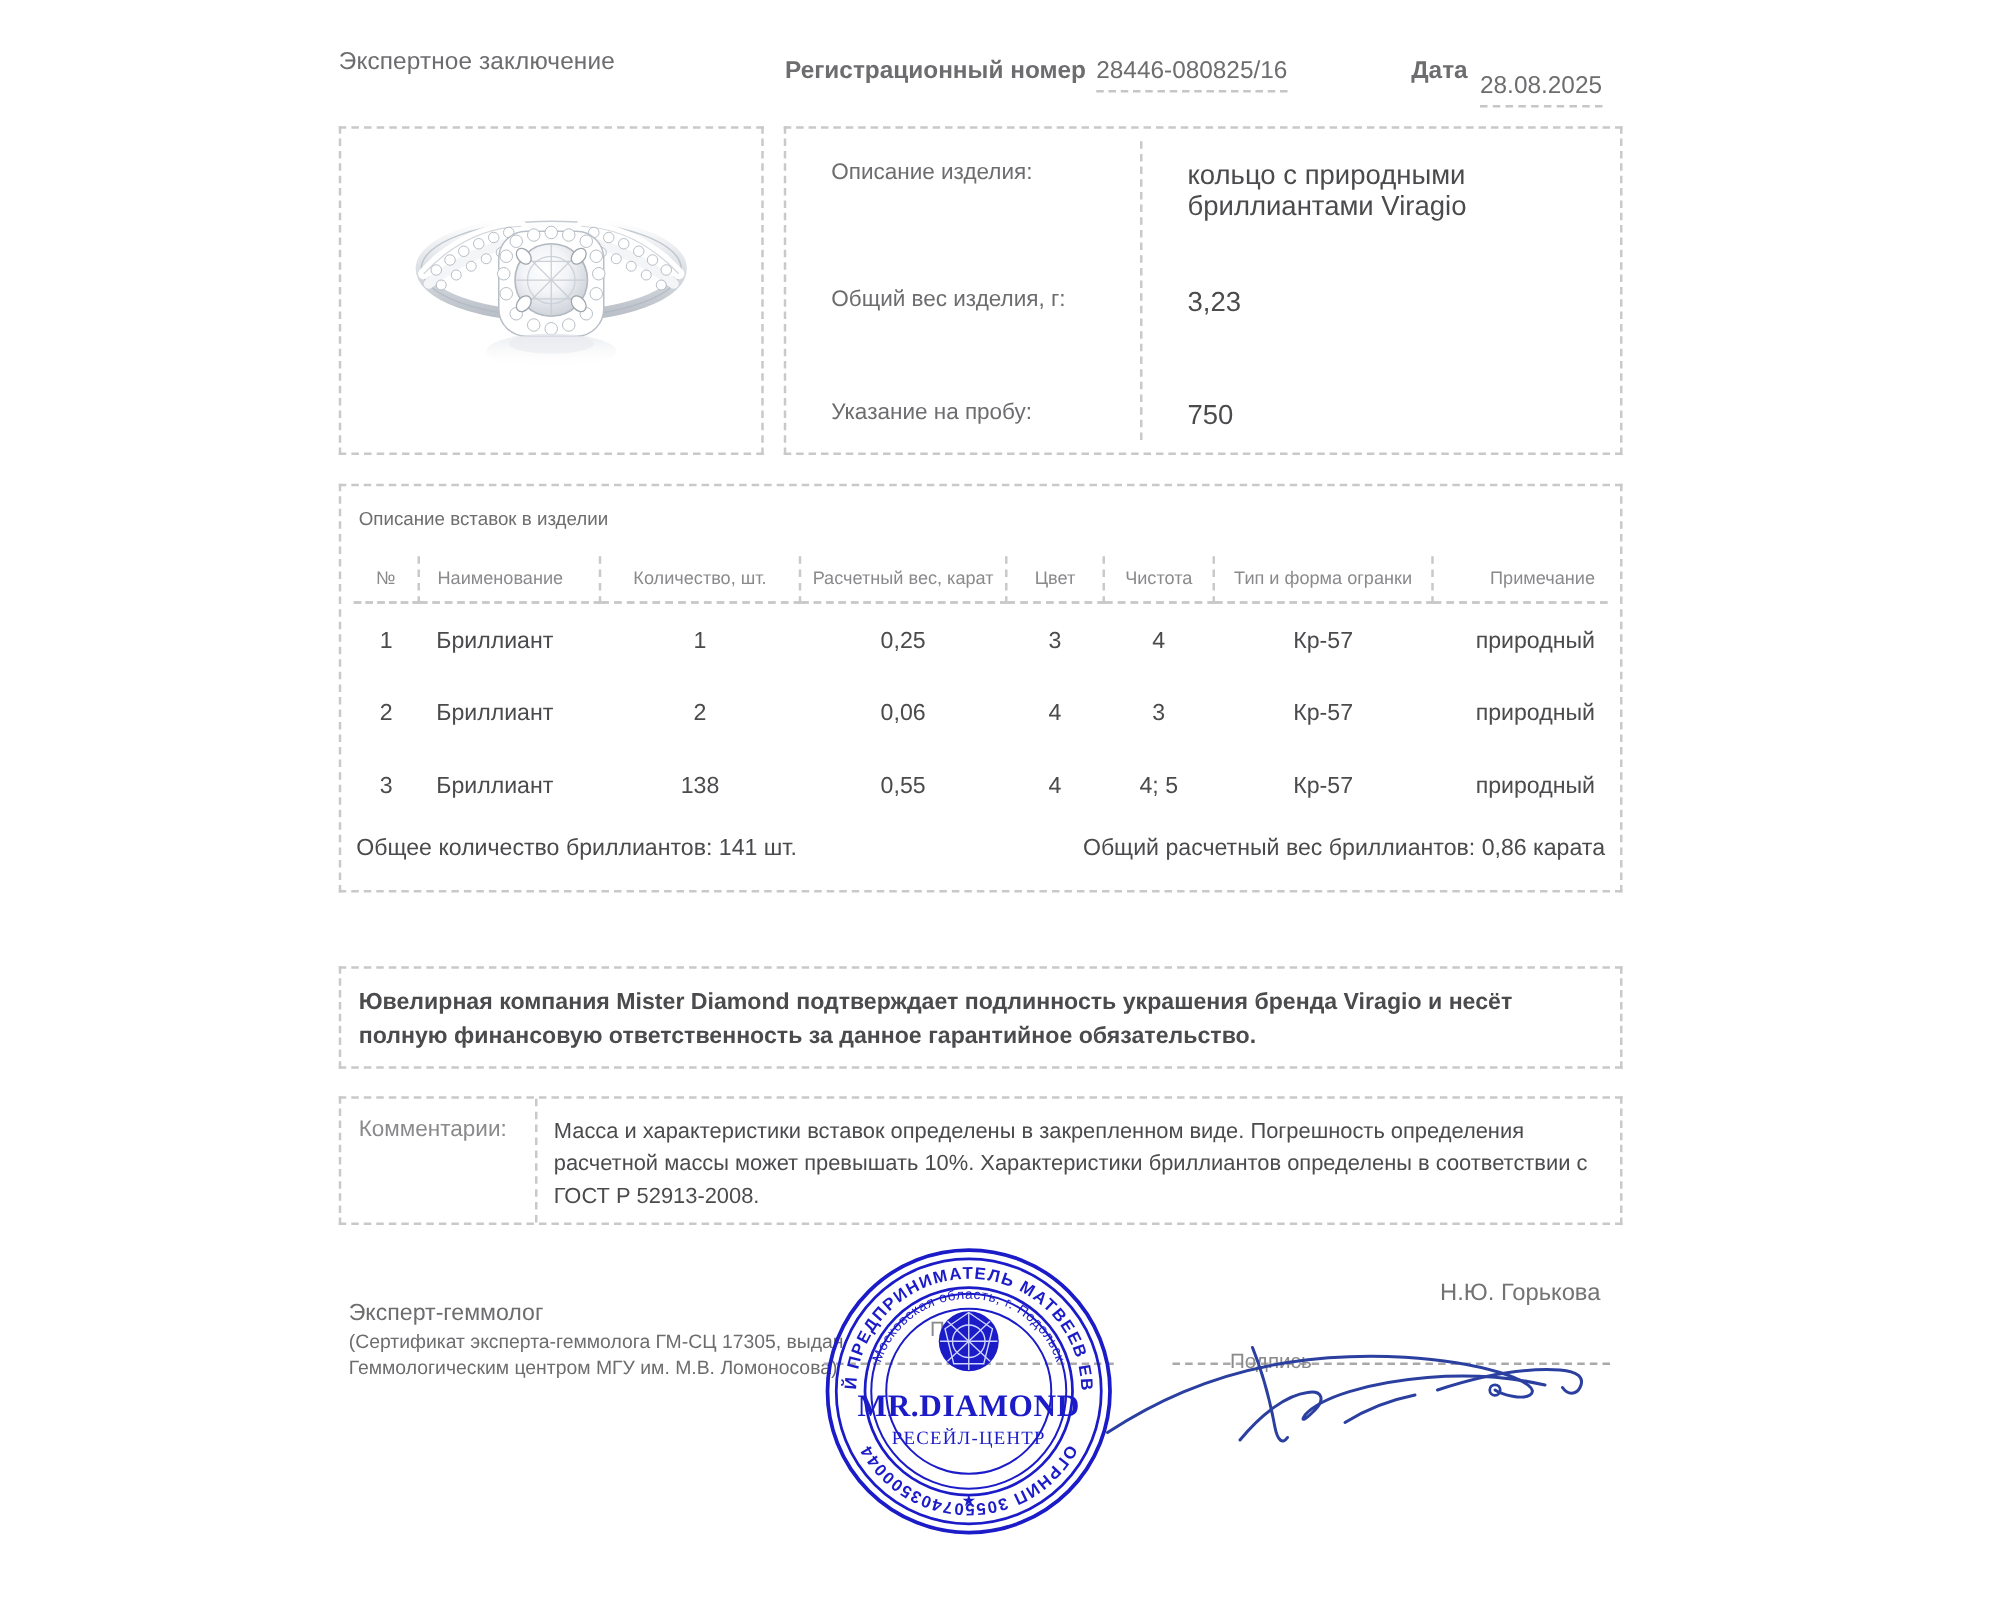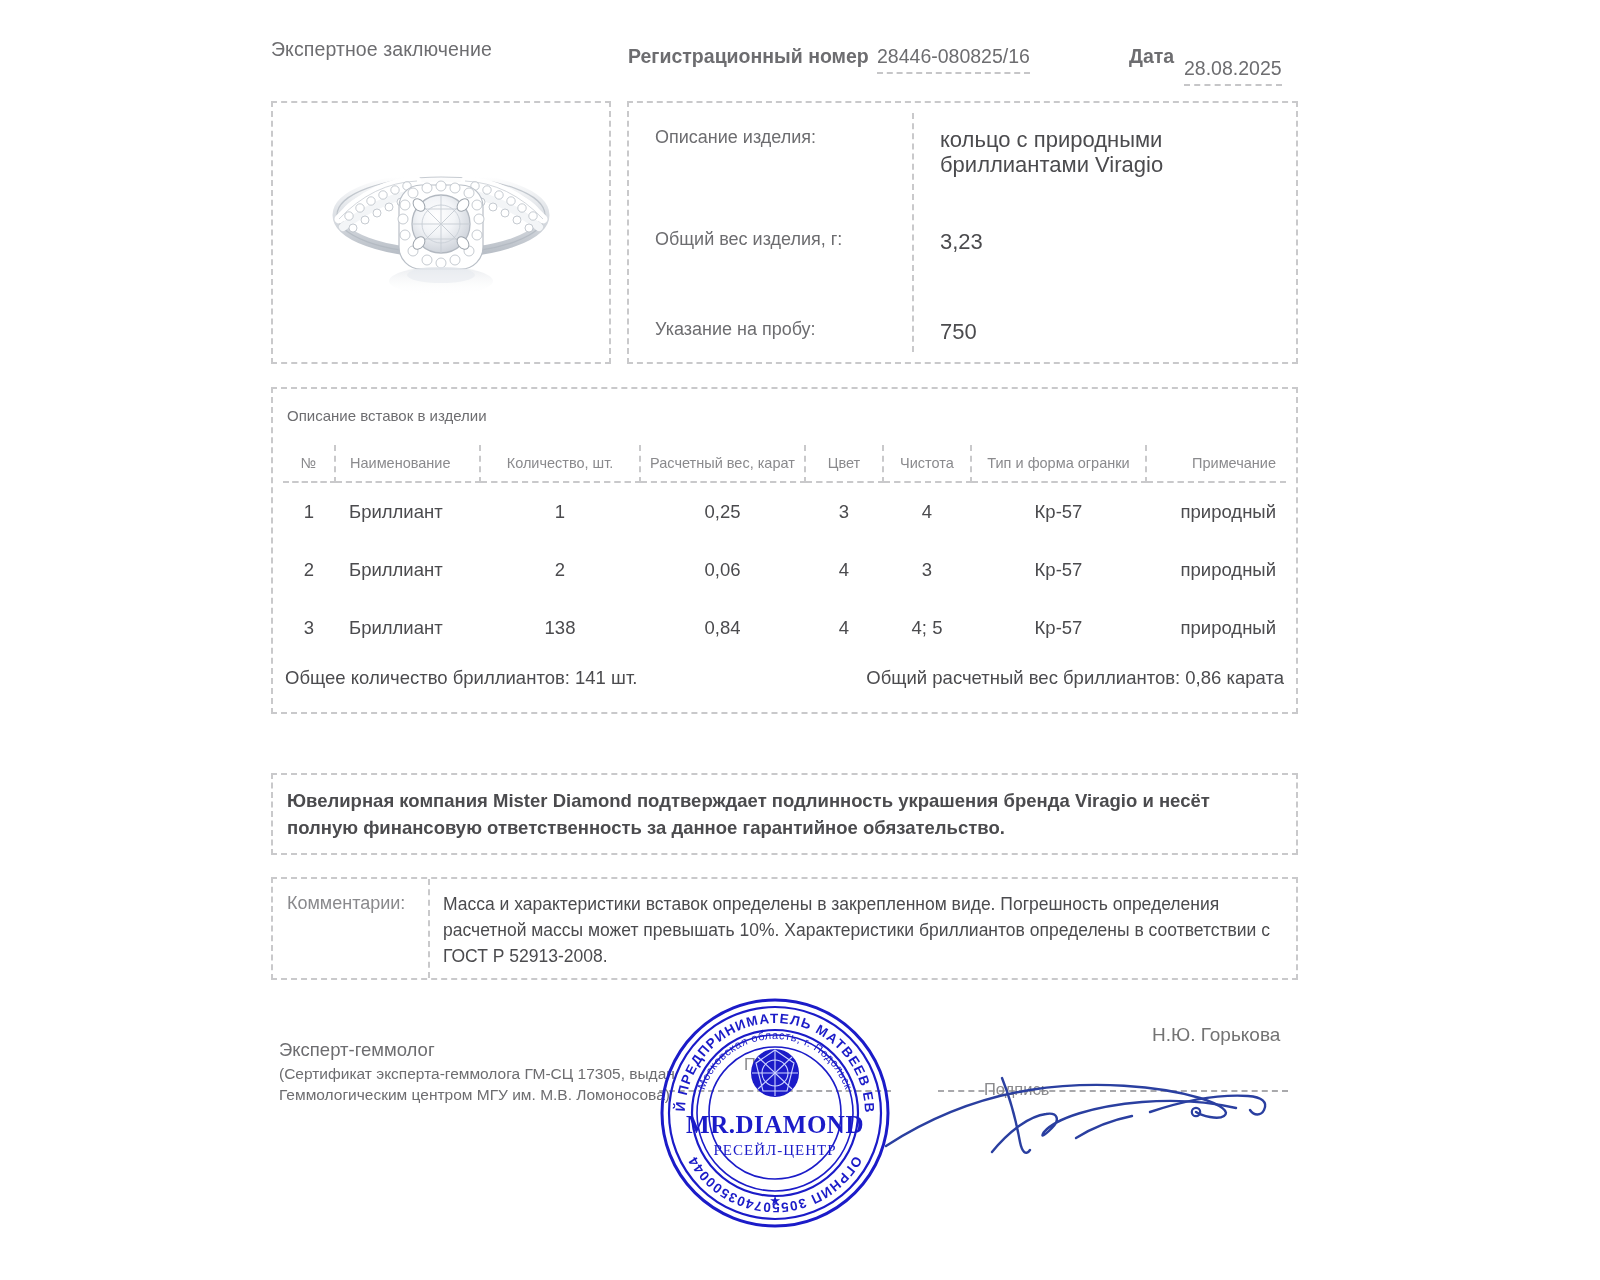--- a/index.html
+++ b/index.html
@@ -109,21 +109,21 @@
   }
   .info-divider {
     position: absolute;
     left: 283px;
     top: 10px;
     bottom: 10px;
     border-left: 2px dashed #c9c9cb;
   }
   .info-row {
     position: absolute;
-    left: 8px;
+    left: 18px;
     width: 100%;
     display: flex;
   }
   .info-label {
     width: 283px;
     box-sizing: border-box;
     padding-left: 18px;
     font-size: 18px;
     color: #6d6d70;
   }
@@ -509,21 +509,21 @@
           <td>0,06</td>
           <td>4</td>
           <td>3</td>
           <td>Кр-57</td>
           <td class="c-note">природный</td>
         </tr>
         <tr>
           <td>3</td>
           <td class="c-name">Бриллиант</td>
           <td>138</td>
-          <td>0,84</td>
+          <td>0,55</td>
           <td>4</td>
           <td>4; 5</td>
           <td>Кр-57</td>
           <td class="c-note">природный</td>
         </tr>
       </tbody>
     </table>
 
     <div class="totals">
       <div class="total-count">Общее количество бриллиантов: 141 шт.</div>

